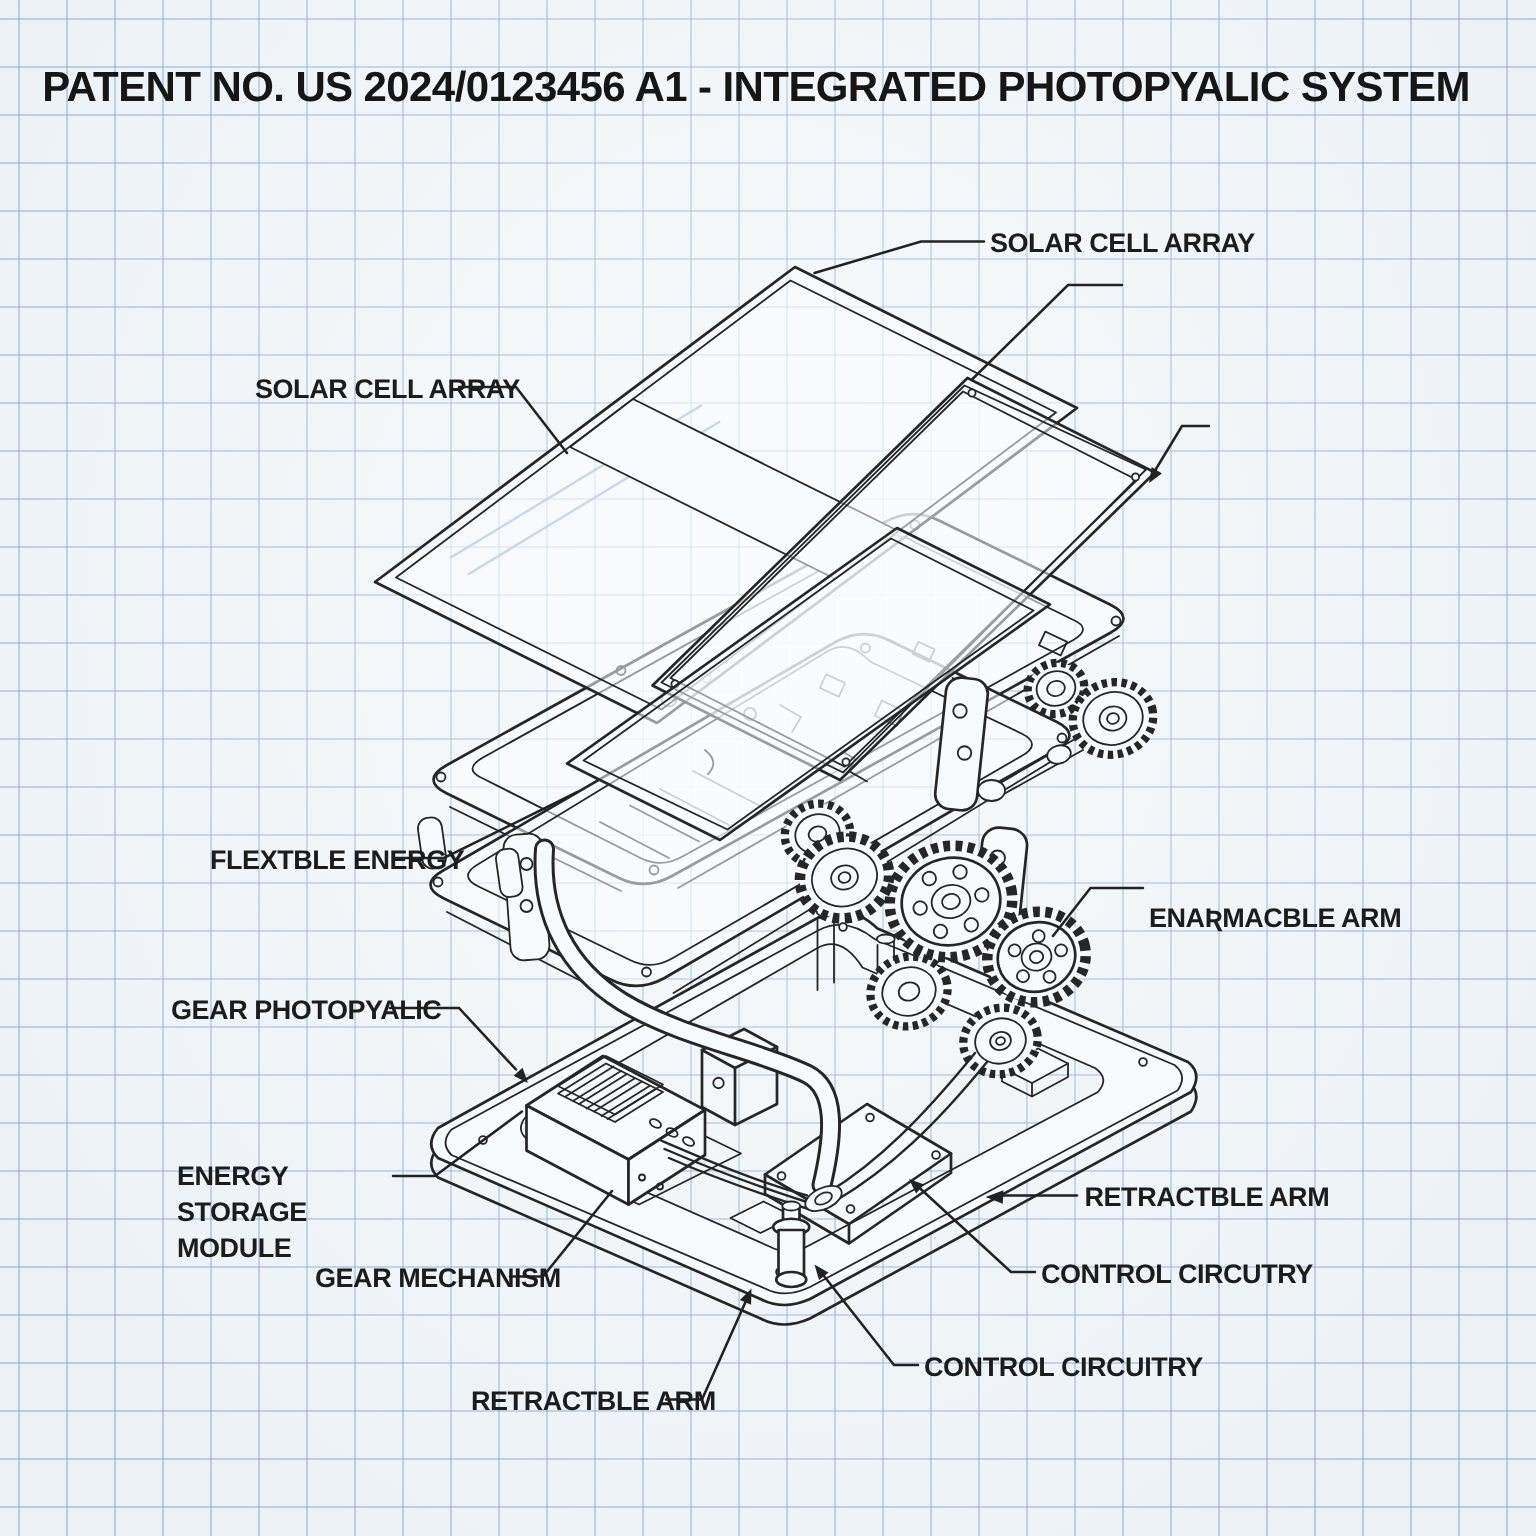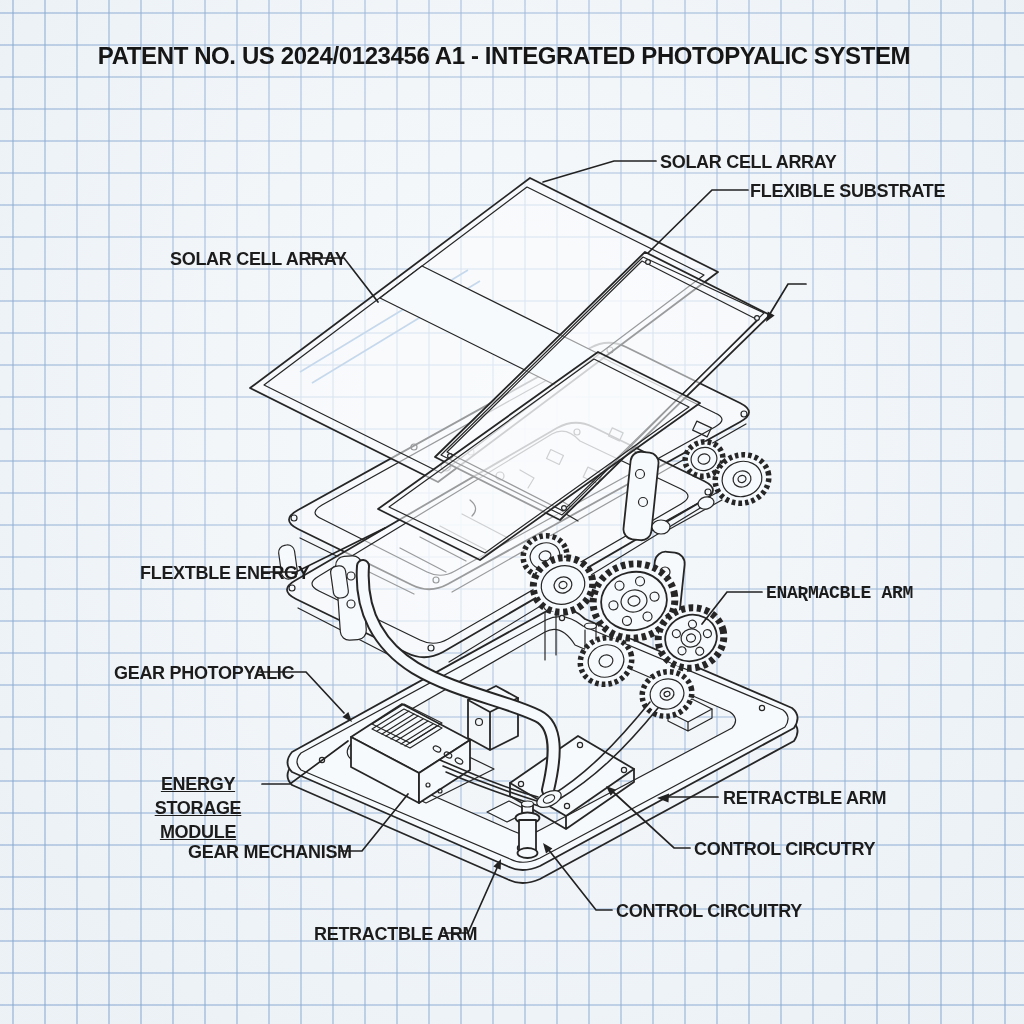--- a/index.html
+++ b/index.html
@@ -12,24 +12,24 @@
     background-size:32px 32px;
     background-position:12px 12px;
     font-family:"Liberation Sans", sans-serif;
   }
   #paper-tint{position:absolute;inset:0;pointer-events:none;
     background:radial-gradient(ellipse at 50% 40%, rgba(255,255,255,0.5), rgba(205,220,235,0.14) 85%);}
   .lbl{
     position:absolute;color:#1c1c1c;font-size:18px;font-weight:600;
     letter-spacing:-0.3px;white-space:nowrap;z-index:6;line-height:24px;
   }
-  .lbl.wrap{white-space:normal;text-align:center;text-decoration:underline;}
+  .lbl.wrap{white-space:normal;text-align:left;}
   #title{
     position:absolute;left:0;right:16px;top:42px;text-align:center;z-index:6;
-    color:#161616;font-size:24px;font-weight:600;letter-spacing:-0.4px;
+    color:#161616;font-size:28px;font-weight:600;letter-spacing:-0.4px;
   }
   svg{position:absolute;left:0;top:0;z-index:3;}
   .ln{fill:none;stroke:#262626;stroke-width:1.8;stroke-linejoin:round;stroke-linecap:round;}
   .ln2{fill:none;stroke:#262626;stroke-width:1.2;stroke-linejoin:round;stroke-linecap:round;}
   .fillw{fill:rgba(250,252,254,0.55);}
   .solidw{fill:#f7fafc;}
   .teeth{fill:#f7fafc;stroke:#262626;stroke-width:7;stroke-dasharray:4.5 3.6;}
   .teeth2{fill:#f7fafc;stroke:#262626;stroke-width:5.5;stroke-dasharray:3.6 3;}
   .lead{fill:none;stroke:#222222;stroke-width:1.7;stroke-linecap:round;}
   .arr{fill:#222222;stroke:none;}
@@ -280,26 +280,25 @@
       <path class="lead" d="M690,848 L674,848 L612,791"></path>
       <polygon class="arr" points="606,786 616.1,789.7 610.7,795.7"></polygon>
       <path class="lead" d="M612,910 L596,910 L548,849"></path>
       <polygon class="arr" points="543,843 552.4,848.4 546,853.4"></polygon>
       <path class="lead" d="M444,933 L468,933 L497,868"></path>
       <polygon class="arr" points="501,859 500.7,869.8 493.3,866.6"></polygon>
     </g>
   </svg>
 
   <div class="lbl" style="left:660px;top:150px;">SOLAR CELL ARRAY</div>
-  <div class="lbl" style="left:750px;top:179px;">FLEXIBLE SUBSTRATE</div>
   <div class="lbl" style="left:170px;top:247px;">SOLAR CELL ARRAY</div>
   <div class="lbl" style="left:140px;top:561px;">FLEXTBLE ENERGY</div>
-  <div class="lbl" style="left:766px;top:581px;font-family:Liberation Mono, monospace;">ENAƦMACBLE ARM</div>
+  <div class="lbl" style="left:766px;top:600px;">ENAƦMACBLE ARM</div>
   <div class="lbl" style="left:114px;top:661px;">GEAR PHOTOPYALIC</div>
   <div class="lbl wrap" style="left:118px;top:772px;width:160px;">ENERGY STORAGE MODULE</div>
-  <div class="lbl" style="left:188px;top:840px;">GEAR MECHANISM</div>
+  <div class="lbl" style="left:210px;top:840px;">GEAR MECHANISM</div>
   <div class="lbl" style="left:723px;top:786px;">RETRACTBLE ARM</div>
   <div class="lbl" style="left:694px;top:837px;">CONTROL CIRCUTRY</div>
   <div class="lbl" style="left:616px;top:899px;">CONTROL CIRCUITRY</div>
   <div class="lbl" style="left:314px;top:922px;">RETRACTBLE ARM</div>
 
   <div id="paper-tint"></div>
 </div>
 
 </body></html>

